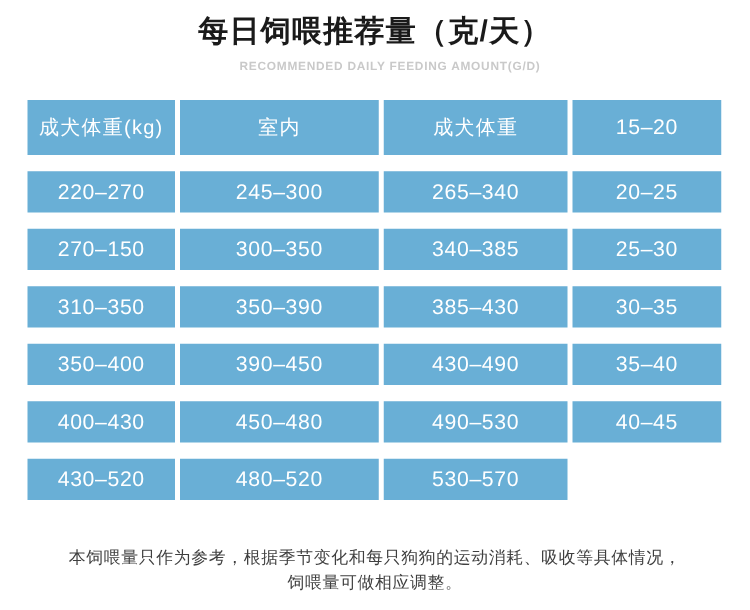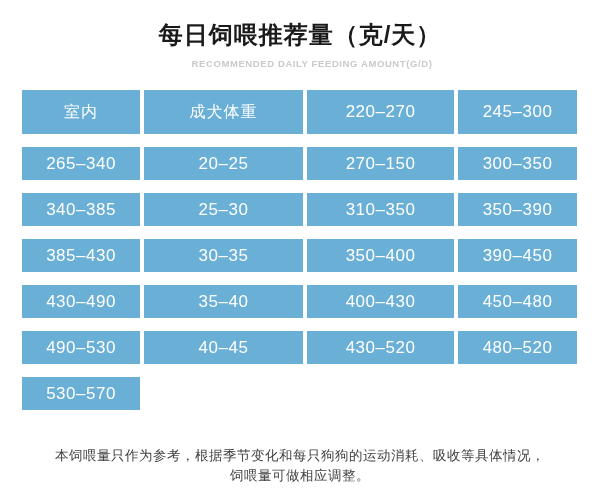--- a/index.html
+++ b/index.html
@@ -9,21 +9,21 @@
   }
   .page {
     position: relative;
     width: 600px;
     height: 488px;
     background: #ffffff;
     font-family: "Liberation Sans", "DejaVu Sans", sans-serif;
     overflow: hidden;
   }
   .title {
-    padding-top: 19px;
+    padding-top: 9px;
     text-align: center;
     font-size: 24px;
     font-weight: 700;
     color: #1a1a1a;
     letter-spacing: 1px;
   }
   .subtitle {
     margin-top: 7px;
     text-align: center;
     font-size: 9.5px;
@@ -64,22 +64,24 @@
   }
 </style>
 </head>
 <body>
 
 <div class="page">
   <div class="title">每日饲喂推荐量（克/天）</div>
   <div class="subtitle">RECOMMENDED DAILY FEEDING AMOUNT(G/D)</div>
 
   <div class="feeding-table">
+      <div class="cell header">成犬体重(kg)</div>
       <div class="cell header">室内</div>
       <div class="cell header">成犬体重</div>
+      <div class="cell">15–20</div>
       <div class="cell">220–270</div>
       <div class="cell">245–300</div>
       <div class="cell">265–340</div>
       <div class="cell">20–25</div>
       <div class="cell">270–150</div>
       <div class="cell">300–350</div>
       <div class="cell">340–385</div>
       <div class="cell">25–30</div>
       <div class="cell">310–350</div>
       <div class="cell">350–390</div>

